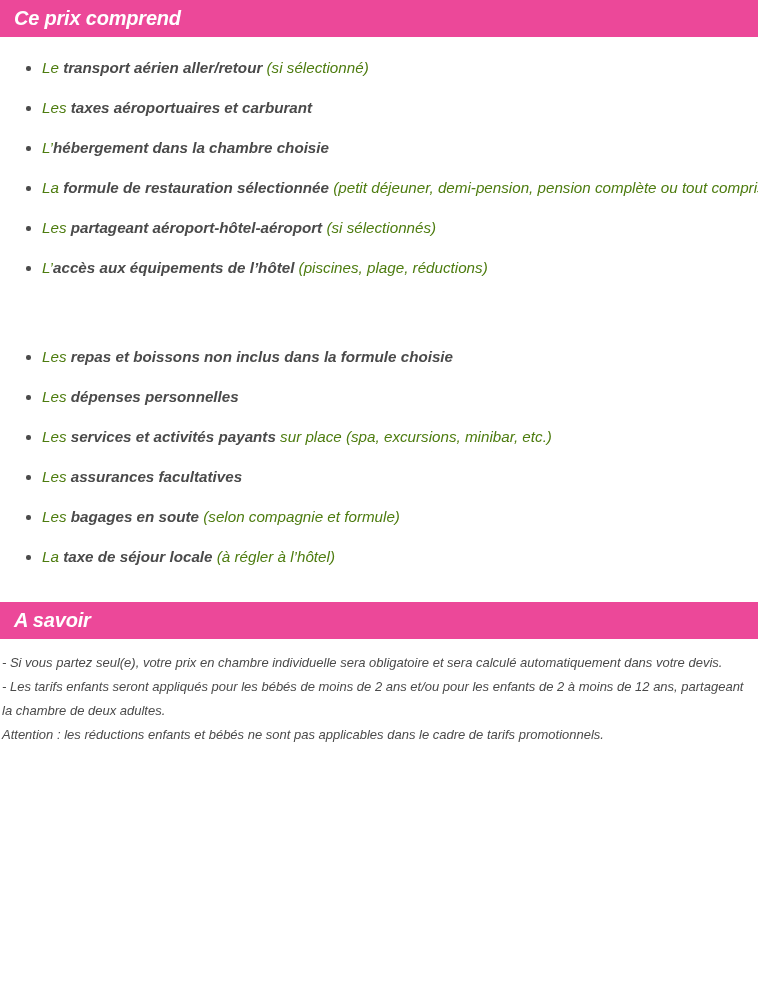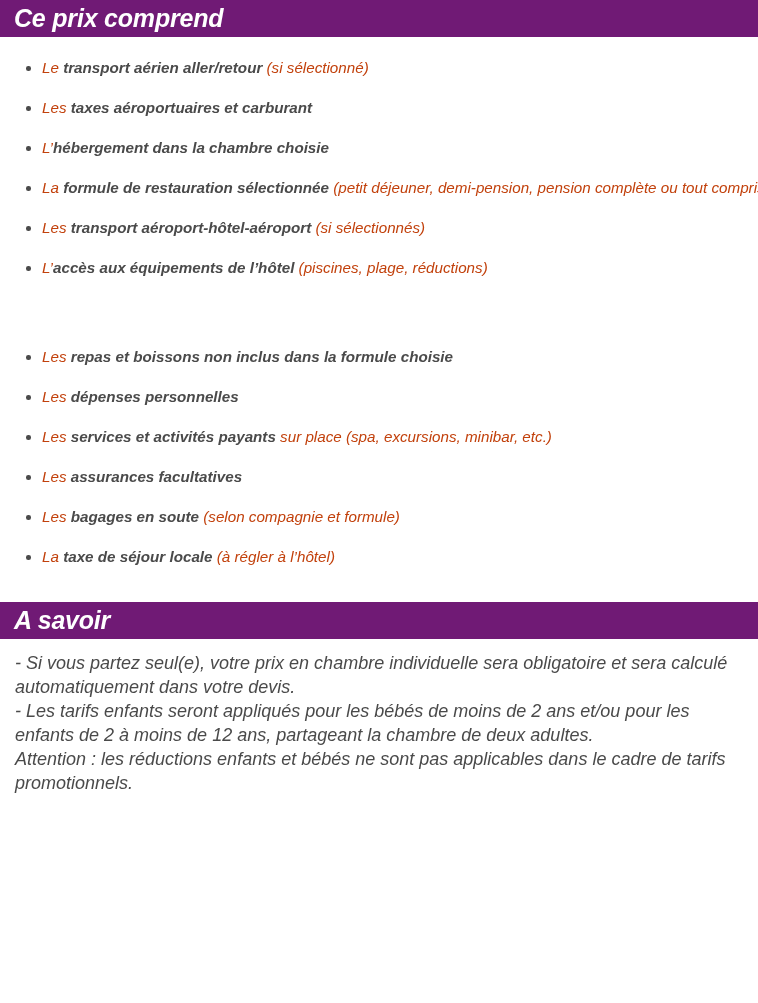--- a/index.html
+++ b/index.html
@@ -18,23 +18,23 @@
   .page {
     position: relative;
     width: 758px;
     height: 1003px;
   }
 
   
   .section-header {
     width: 758px;
     box-sizing: border-box;
-    background: #701a75;
+    background: #ec4899;
     color: #ffffff;
-    font-size: 25px;
+    font-size: 20px;
     font-weight: bold;
     font-style: italic;
     letter-spacing: -0.2px;
     line-height: 37px;
     height: 37px;
     padding: 0 8px 0 14px;
     white-space: nowrap;
     overflow: hidden;
   }
 
@@ -64,32 +64,32 @@
     width: 4.5px;
     height: 4.5px;
     border-radius: 50%;
     background: #4a4a4a;
   }
   .bullet-item .bold {
     font-weight: bold;
   }
   .bullet-item .light {
     font-weight: normal;
-    color: #c2410c;
+    color: #4d7c0f;
   }
 
   
   .list-top-pad   { height: 11px; }
   .gap-after-one  { height: 38px; }
   .gap-after-two  { height: 25px; }
 
   
   .notes {
-    padding: 12px 8px 0 15px;
-    font-size: 18px;
+    padding: 12px 8px 0 2px;
+    font-size: 13px;
     font-style: italic;
     line-height: 24px;
     color: #4a4a4a;
   }
   .notes p {
     margin: 0 0 0 0;
   }
 </style>
 </head>
 <body>
@@ -107,21 +107,21 @@
     <li class="bullet-item">
       <span class="light">Les </span><span class="bold">taxes aéroportuaires et carburant</span><span class="light"></span>
     </li>
     <li class="bullet-item">
       <span class="light">L’</span><span class="bold">hébergement dans la chambre choisie</span><span class="light"></span>
     </li>
     <li class="bullet-item">
       <span class="light">La </span><span class="bold">formule de restauration sélectionnée</span><span class="light"> (petit déjeuner, demi-pension, pension complète ou tout compris)</span>
     </li>
     <li class="bullet-item">
-      <span class="light">Les </span><span class="bold">transport aéroport-hôtel-aéroport</span><span class="light"> (si sélectionnés)</span>
+      <span class="light">Les </span><span class="bold">partageant aéroport-hôtel-aéroport</span><span class="light"> (si sélectionnés)</span>
     </li>
     <li class="bullet-item">
       <span class="light">L’</span><span class="bold">accès aux équipements de l’hôtel</span><span class="light"> (piscines, plage, réductions)</span>
     </li>
   </ul>
 
   <div class="gap-after-one"></div>
 
 
   <div class="list-top-pad"></div>

